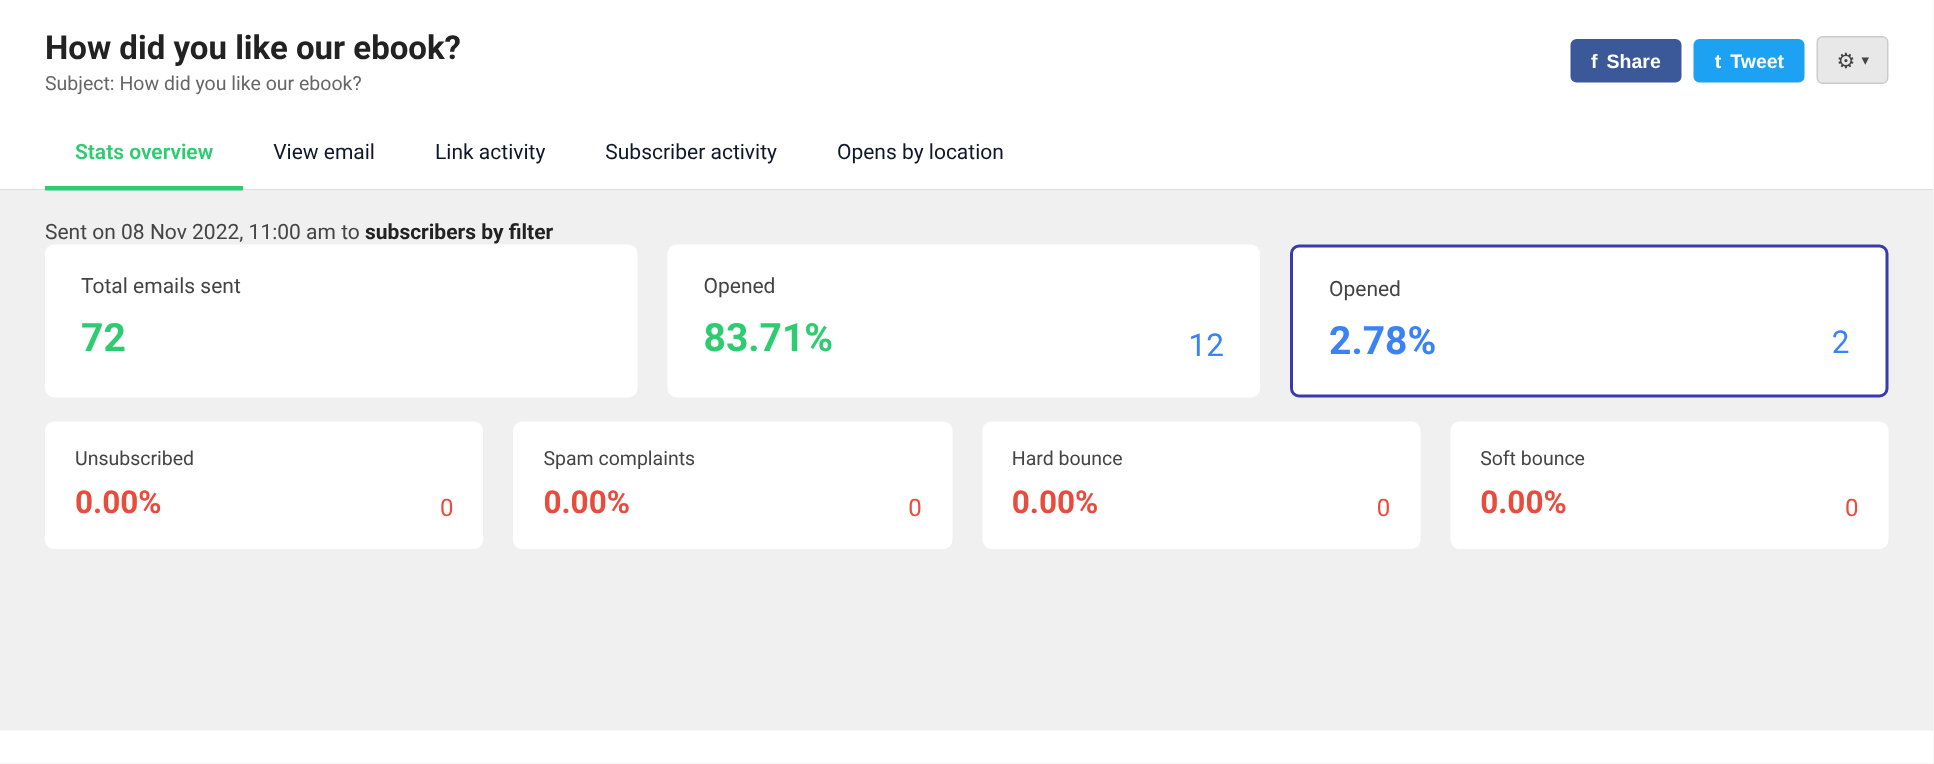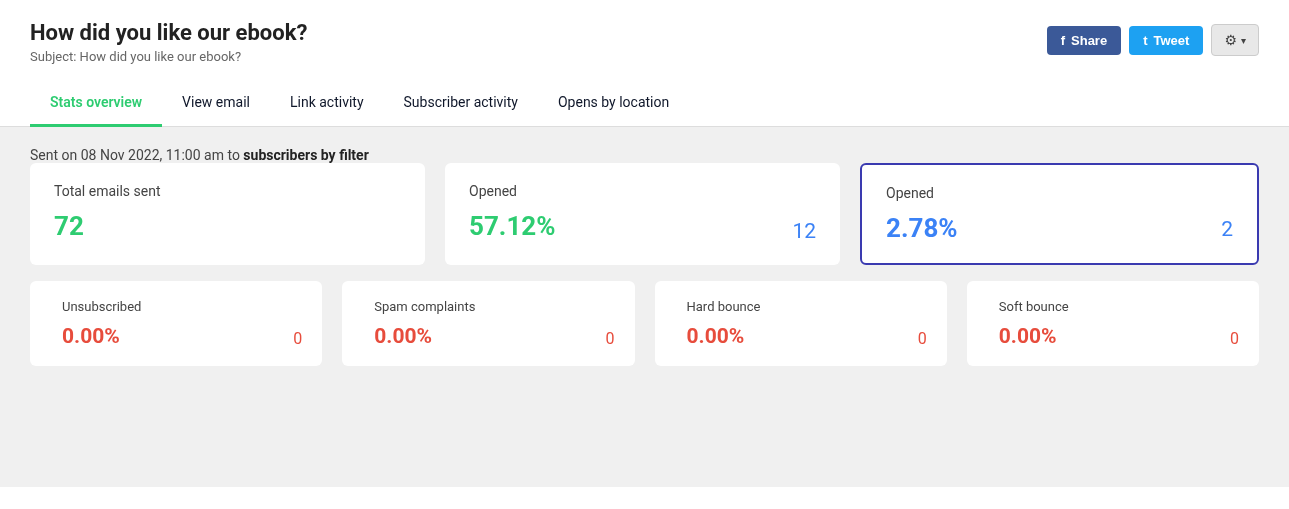--- a/index.html
+++ b/index.html
@@ -146,21 +146,21 @@
       color: #3b82f6;
       text-align: right;
     }
     .bottom-cards {
       display: flex;
       gap: 20px;
     }
     .bottom-card {
       background: #fff;
       border-radius: 6px;
-      padding: 18px 32px;
+      padding: 18px 20px;
       flex: 1;
       position: relative;
     }
     .bottom-card-label {
       font-size: 13px;
       color: #444;
       margin-bottom: 10px;
     }
     .bottom-card-value {
       font-size: 21px;
@@ -233,21 +233,21 @@
 
     <div class="cards-row">
 
       <div class="card">
         <div class="card-label">Total emails sent</div>
         <div class="card-value green">72</div>
       </div>
 
       <div class="card">
         <div class="card-label">Opened</div>
-        <div class="card-value green">57.12%</div>
+        <div class="card-value green">83.71%</div>
         <div class="card-count">12</div>
       </div>
 
       <div class="card highlighted">
         <div class="card-label">Opened</div>
         <div class="card-value blue">2.78%</div>
         <div class="card-count">2</div>
       </div>
 
     </div>

